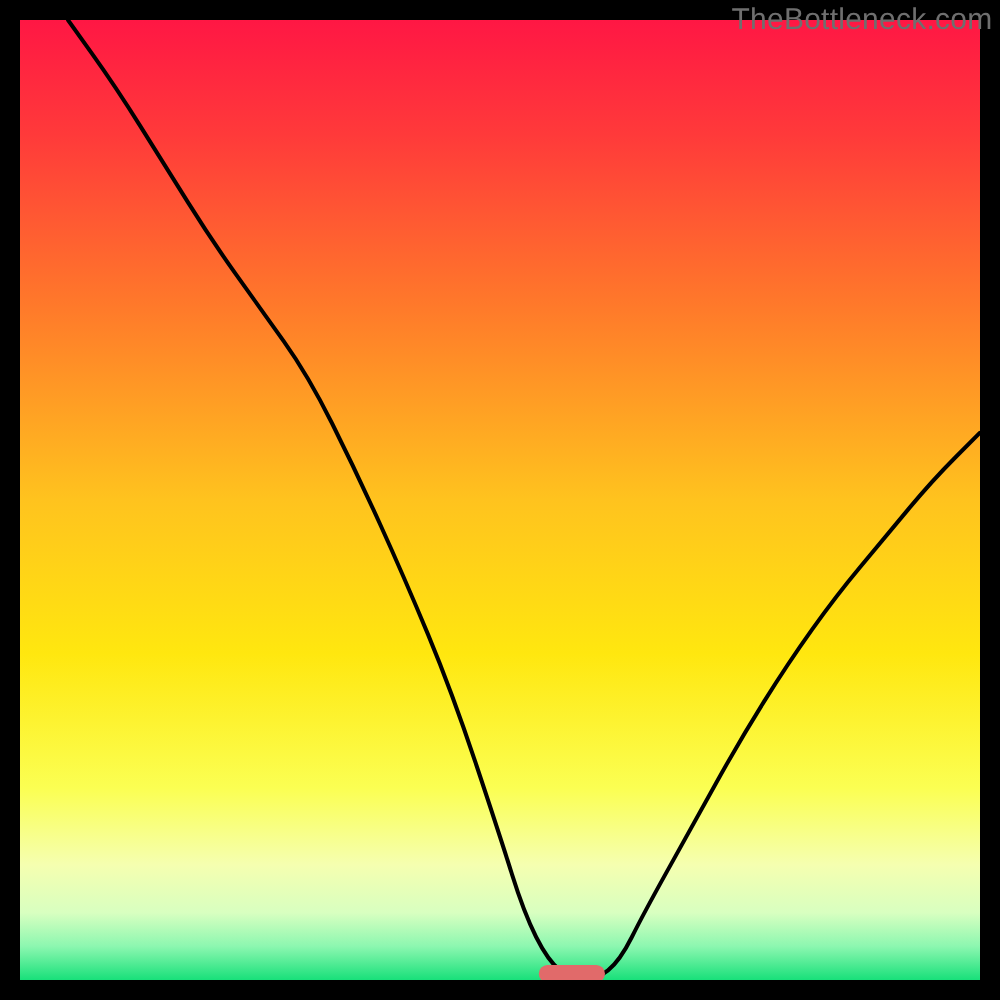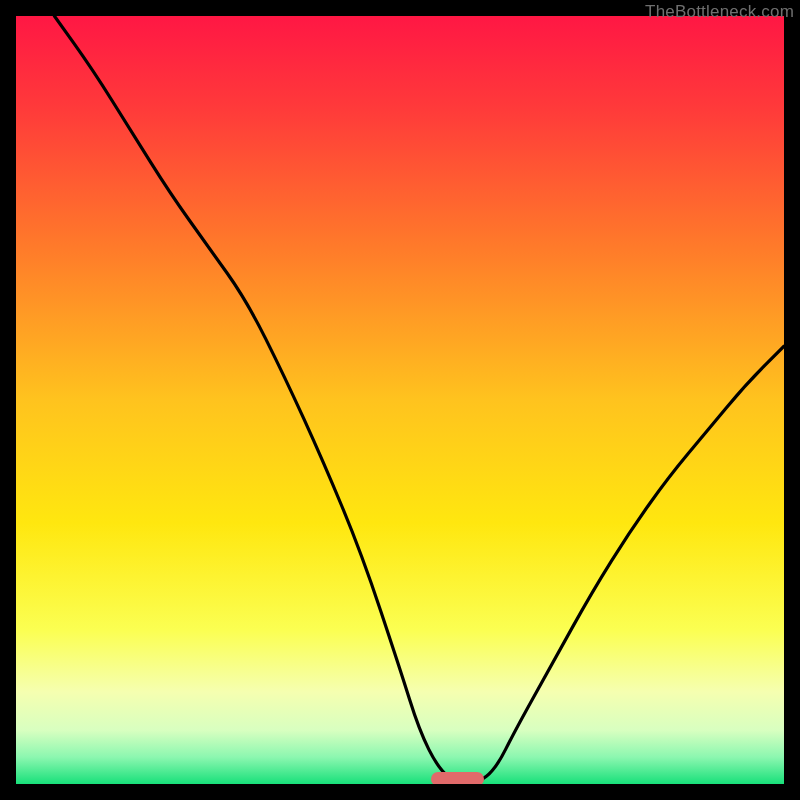--- a/index.html
+++ b/index.html
@@ -42,21 +42,21 @@
   .marker {
     position: absolute;
     border-radius: 8px;
     background: #e16a6a;
   }
   .watermark {
     position: absolute;
     top: 2px;
     right: 6px;
     color: #6f6f6f;
-    font-size: 17px;
+    font-size: 24px;
     font-weight: 500;
     letter-spacing: 0.2px;
     user-select: none;
   }
 </style>
 </head>
 <body>
 
 <div class="container">
 

